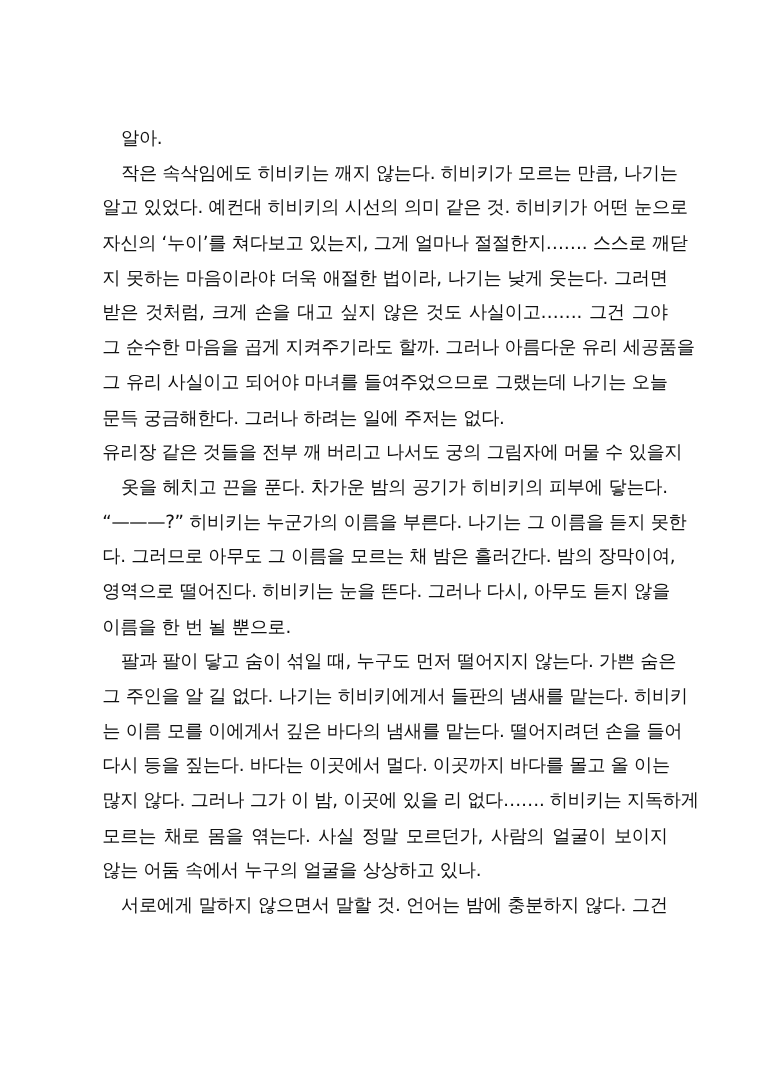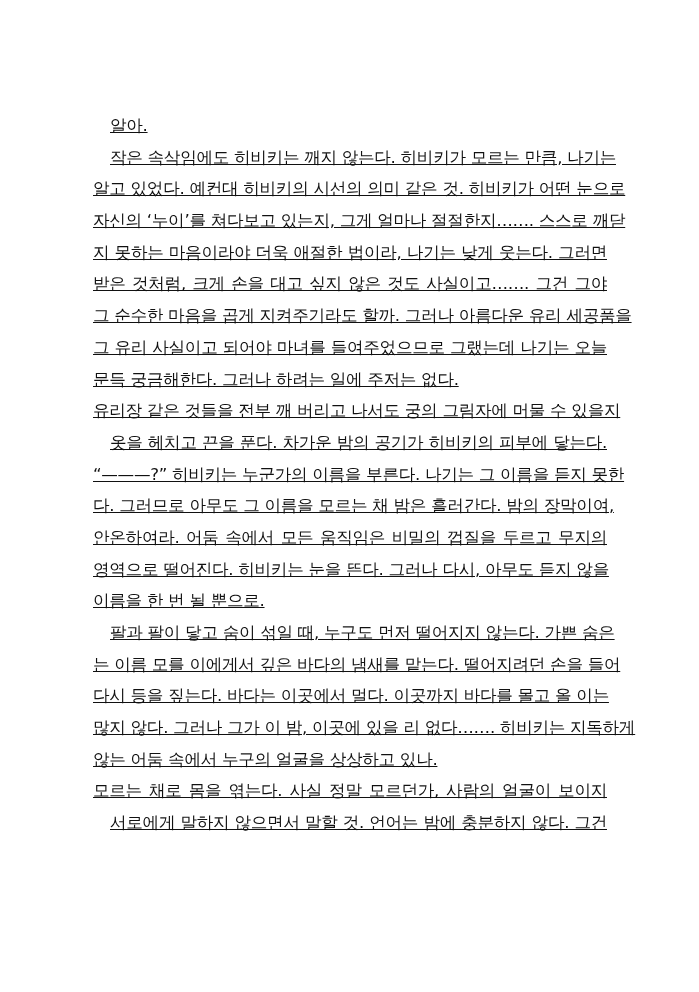--- a/index.html
+++ b/index.html
@@ -22,21 +22,20 @@
     .line {
       height: 31.7px;
       line-height: 31.7px;
       font-family: "DejaVu Sans", "Liberation Sans", sans-serif;
       font-size: 16.6px;
       color: #111111;
       white-space: nowrap;
       text-align: justify;
       text-align-last: justify;
       letter-spacing: -0.3px;
-      text-decoration: underline;
     }
     .line.indent {
       padding-left: 17px;
     }
     .line.last {
       text-align-last: left;
     }
   </style>
 </head>
 <body>
@@ -48,23 +47,23 @@
   <div class="line">자신의 ‘누이’를 쳐다보고 있는지, 그게 얼마나 절절한지……. 스스로 깨닫</div>
   <div class="line">지 못하는 마음이라야 더욱 애절한 법이라, 나기는 낮게 웃는다. 그러면</div>
   <div class="line">받은 것처럼, 크게 손을 대고 싶지 않은 것도 사실이고……. 그건 그야</div>
   <div class="line">그 순수한 마음을 곱게 지켜주기라도 할까. 그러나 아름다운 유리 세공품을</div>
   <div class="line">그 유리 사실이고 되어야 마녀를 들여주었으므로 그랬는데 나기는 오늘</div>
   <div class="line last">문득 궁금해한다. 그러나 하려는 일에 주저는 없다.</div>
   <div class="line">유리장 같은 것들을 전부 깨 버리고 나서도 궁의 그림자에 머물 수 있을지</div>
   <div class="line indent">옷을 헤치고 끈을 푼다. 차가운 밤의 공기가 히비키의 피부에 닿는다.</div>
   <div class="line">“———?” 히비키는 누군가의 이름을 부른다. 나기는 그 이름을 듣지 못한</div>
   <div class="line">다. 그러므로 아무도 그 이름을 모르는 채 밤은 흘러간다. 밤의 장막이여,</div>
-  <div class="line">안온하여라. 어둠 속에서 모든 움직임은 비밀의 껍질을 두르고 무지의</div>
   <div class="line">영역으로 떨어진다. 히비키는 눈을 뜬다. 그러나 다시, 아무도 듣지 않을</div>
   <div class="line last">이름을 한 번 뇔 뿐으로.</div>
   <div class="line indent">팔과 팔이 닿고 숨이 섞일 때, 누구도 먼저 떨어지지 않는다. 가쁜 숨은</div>
+  <div class="line">그 주인을 알 길 없다. 나기는 히비키에게서 들판의 냄새를 맡는다. 히비키</div>
   <div class="line">는 이름 모를 이에게서 깊은 바다의 냄새를 맡는다. 떨어지려던 손을 들어</div>
   <div class="line">다시 등을 짚는다. 바다는 이곳에서 멀다. 이곳까지 바다를 몰고 올 이는</div>
   <div class="line">많지 않다. 그러나 그가 이 밤, 이곳에 있을 리 없다……. 히비키는 지독하게</div>
+  <div class="line">모르는 채로 몸을 엮는다. 사실 정말 모르던가, 사람의 얼굴이 보이지</div>
   <div class="line last">않는 어둠 속에서 누구의 얼굴을 상상하고 있나.</div>
-  <div class="line">모르는 채로 몸을 엮는다. 사실 정말 모르던가, 사람의 얼굴이 보이지</div>
   <div class="line indent">서로에게 말하지 않으면서 말할 것. 언어는 밤에 충분하지 않다. 그건</div>
 </div>
 
 </body></html>

